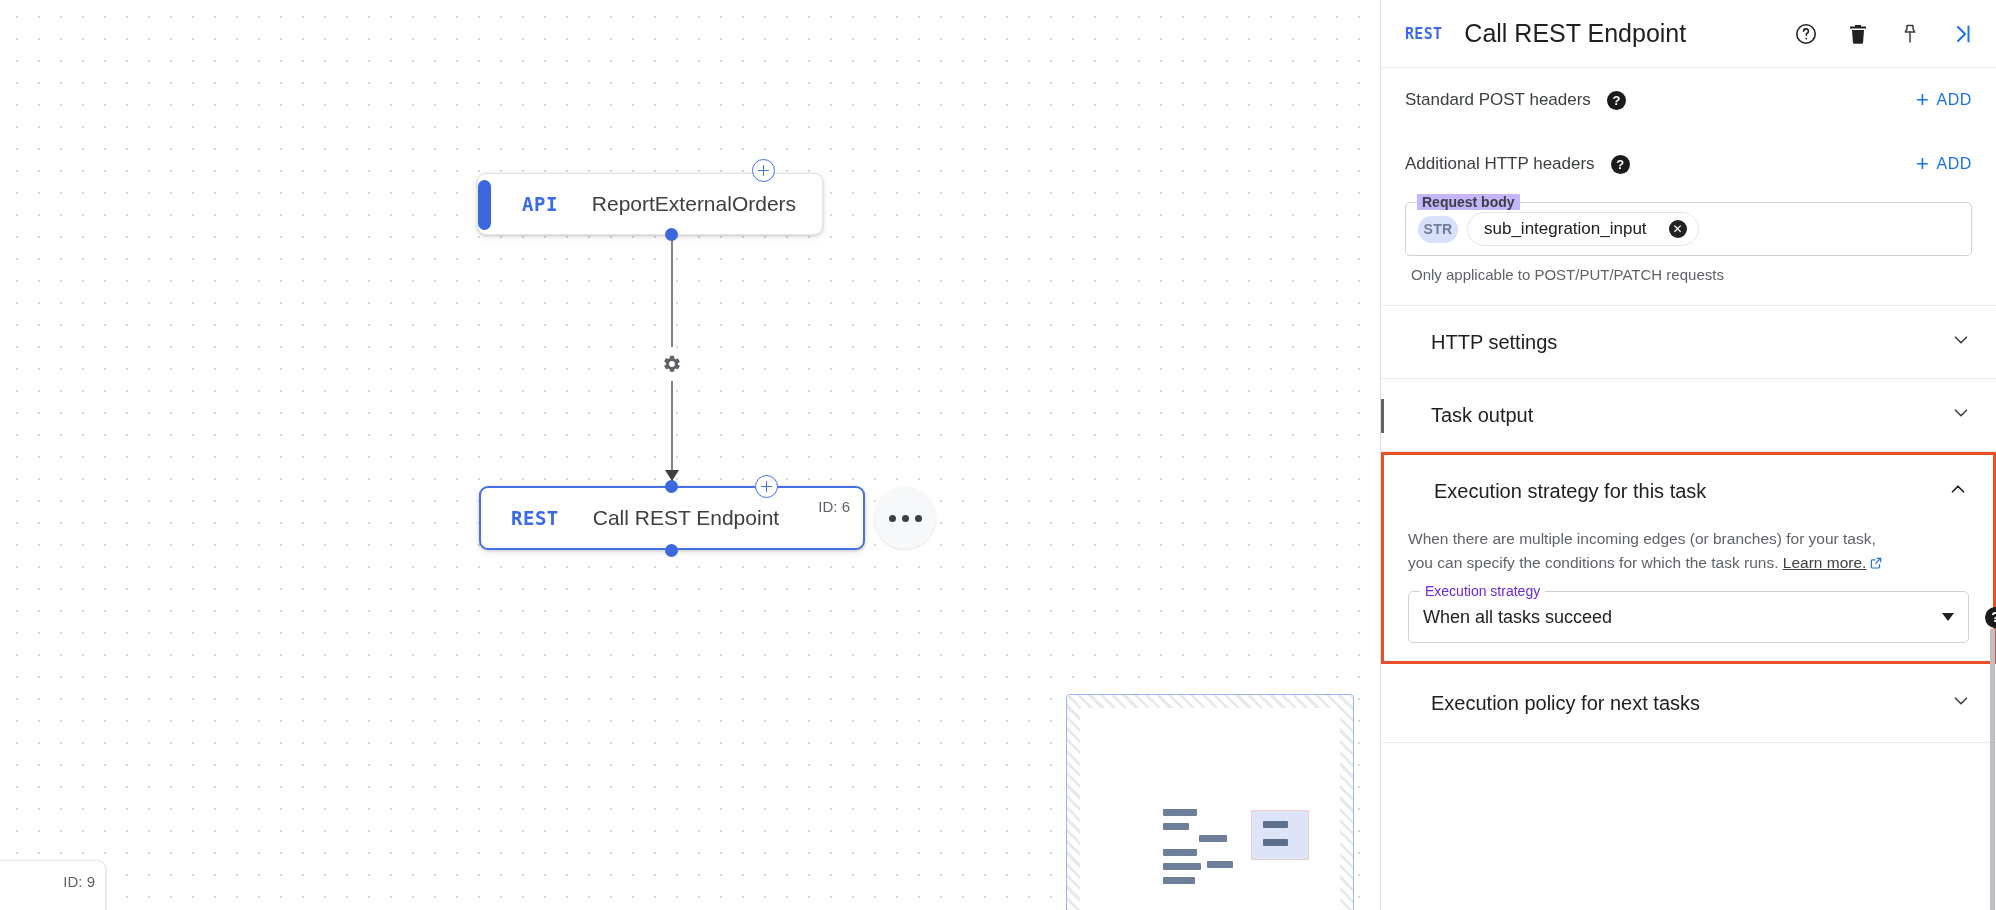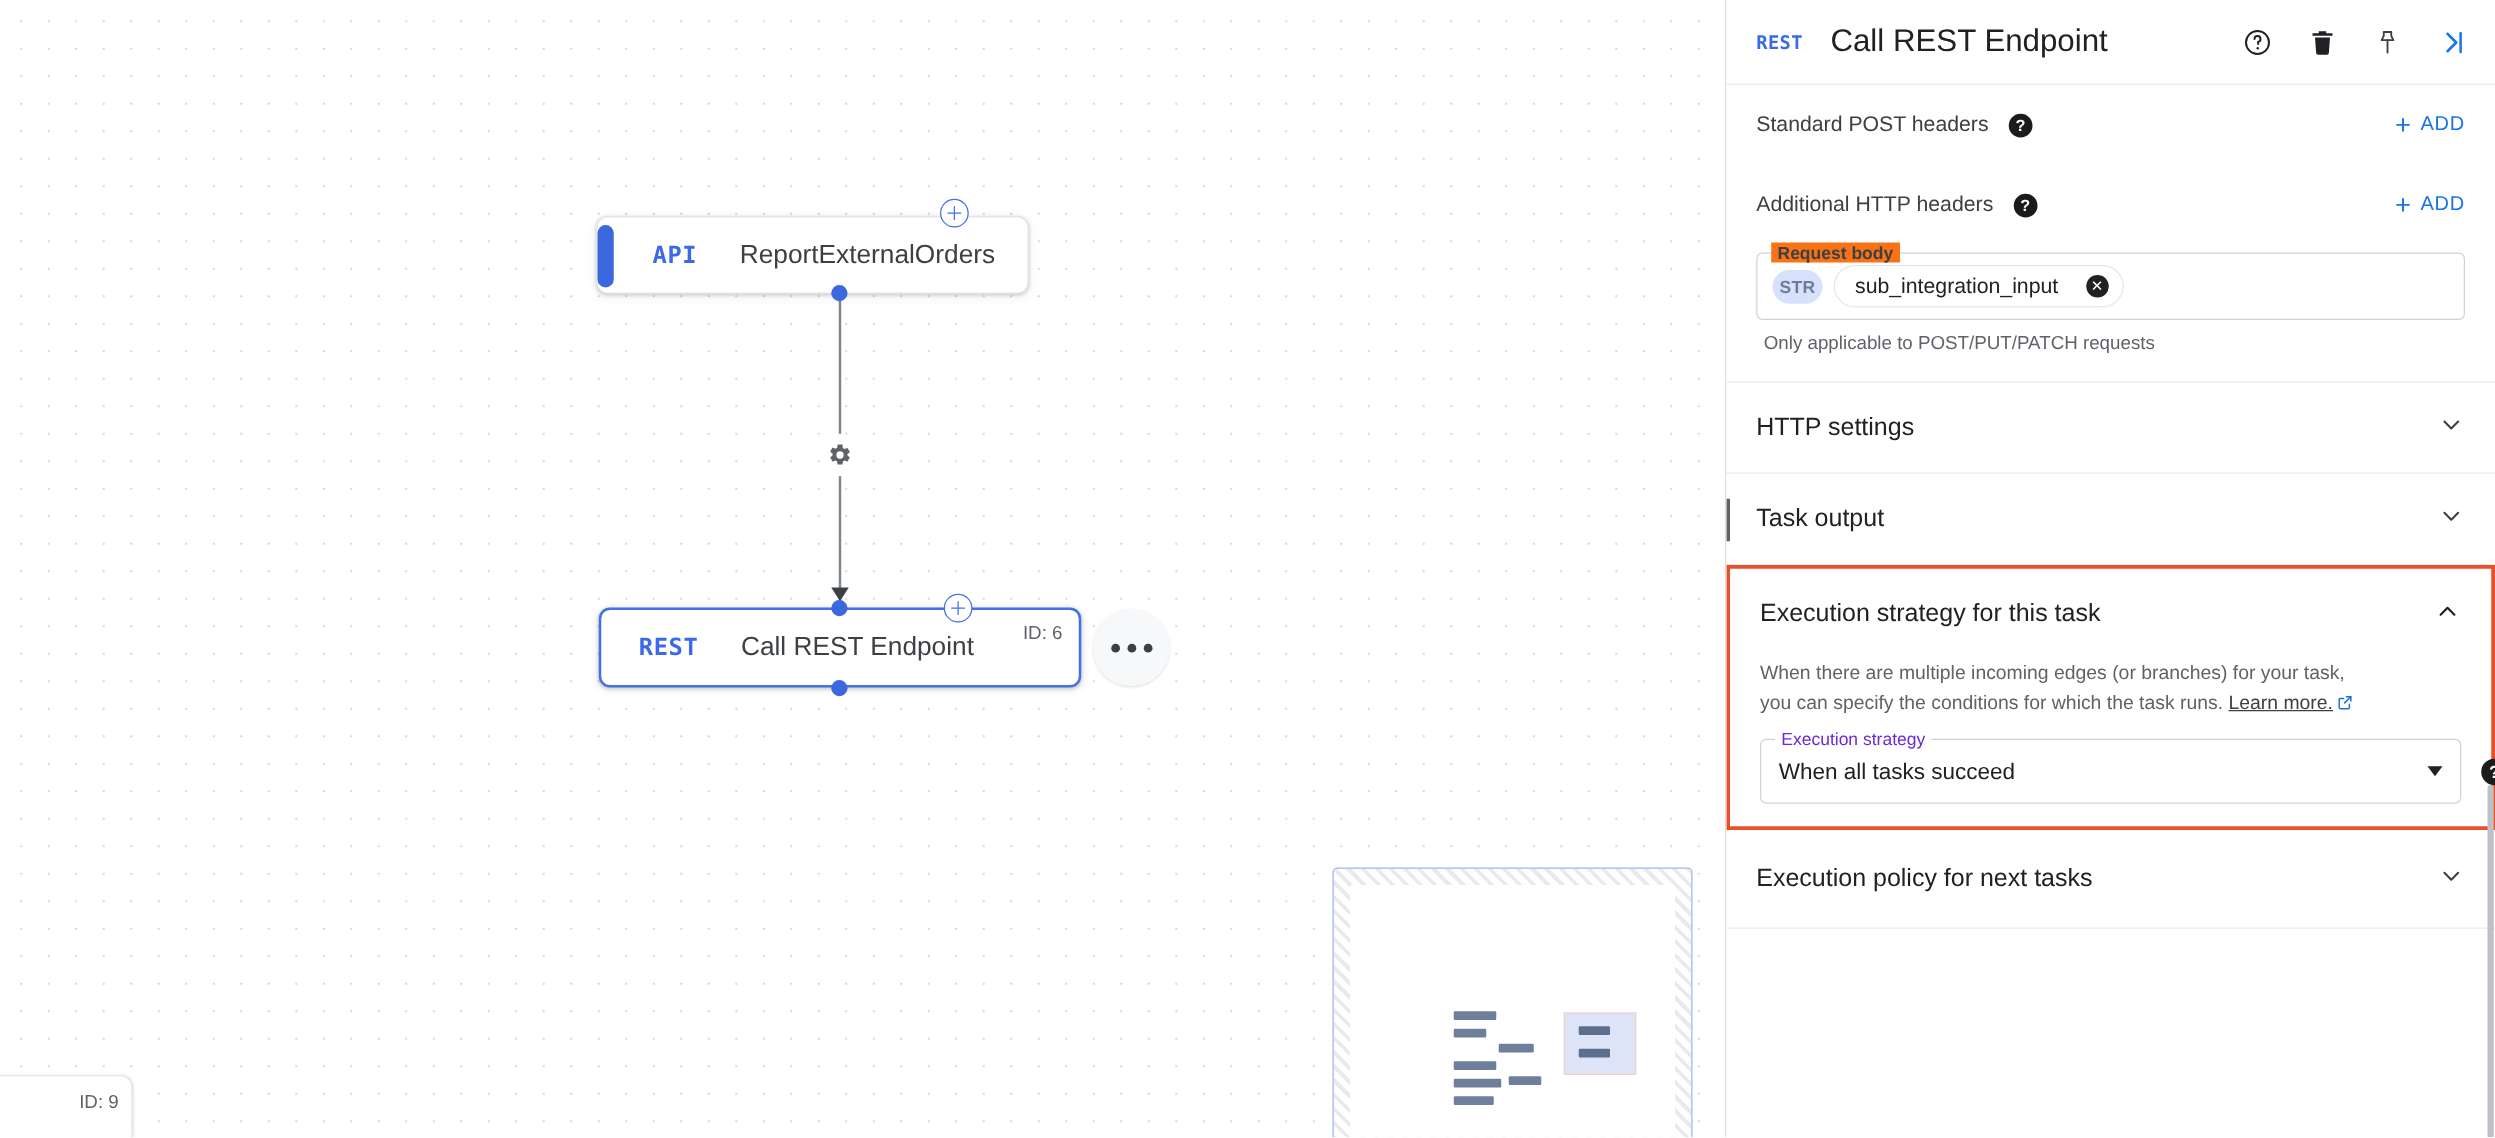--- a/index.html
+++ b/index.html
@@ -251,21 +251,21 @@
     position: relative;
     border: 1px solid #cfd2d6;
     border-radius: 5px;
     height: 54px;
     display: flex; align-items: center;
     padding: 0 12px;
   }
   .outlined .legend {
     position: absolute;
     top: -9px; left: 11px;
-    background: #f97316;
+    background: #c4b5fd;
     padding: 0 5px;
     font-size: 14px;
     color: #3c4043;
     font-weight: 600;
   }
   .str-chip {
     width: 40px; height: 27px;
     border-radius: 14px;
     background: #d7e1fb;
     color: #6f7d98;
@@ -297,21 +297,21 @@
   }
 
   .divider { height: 1px; background: #e8eaed; margin: 0; }
 
   .section-head {
     display: flex; align-items: center;
     padding: 0 24px;
     height: 72px;
     position: relative;
   }
-  .section-title { font-size: 20px; color: #202124; }
+  .section-title { font-size: 20px; color: #202124; margin-left: 26px; }
   .section-head .chev { margin-left: auto; }
   .accent-tick {
     position: absolute; left: 0; top: 20px;
     width: 3px; height: 34px; background: #5f6368;
   }
 
   
   .highlight {
     border: 3px solid #e8502a;
     margin: 0;

